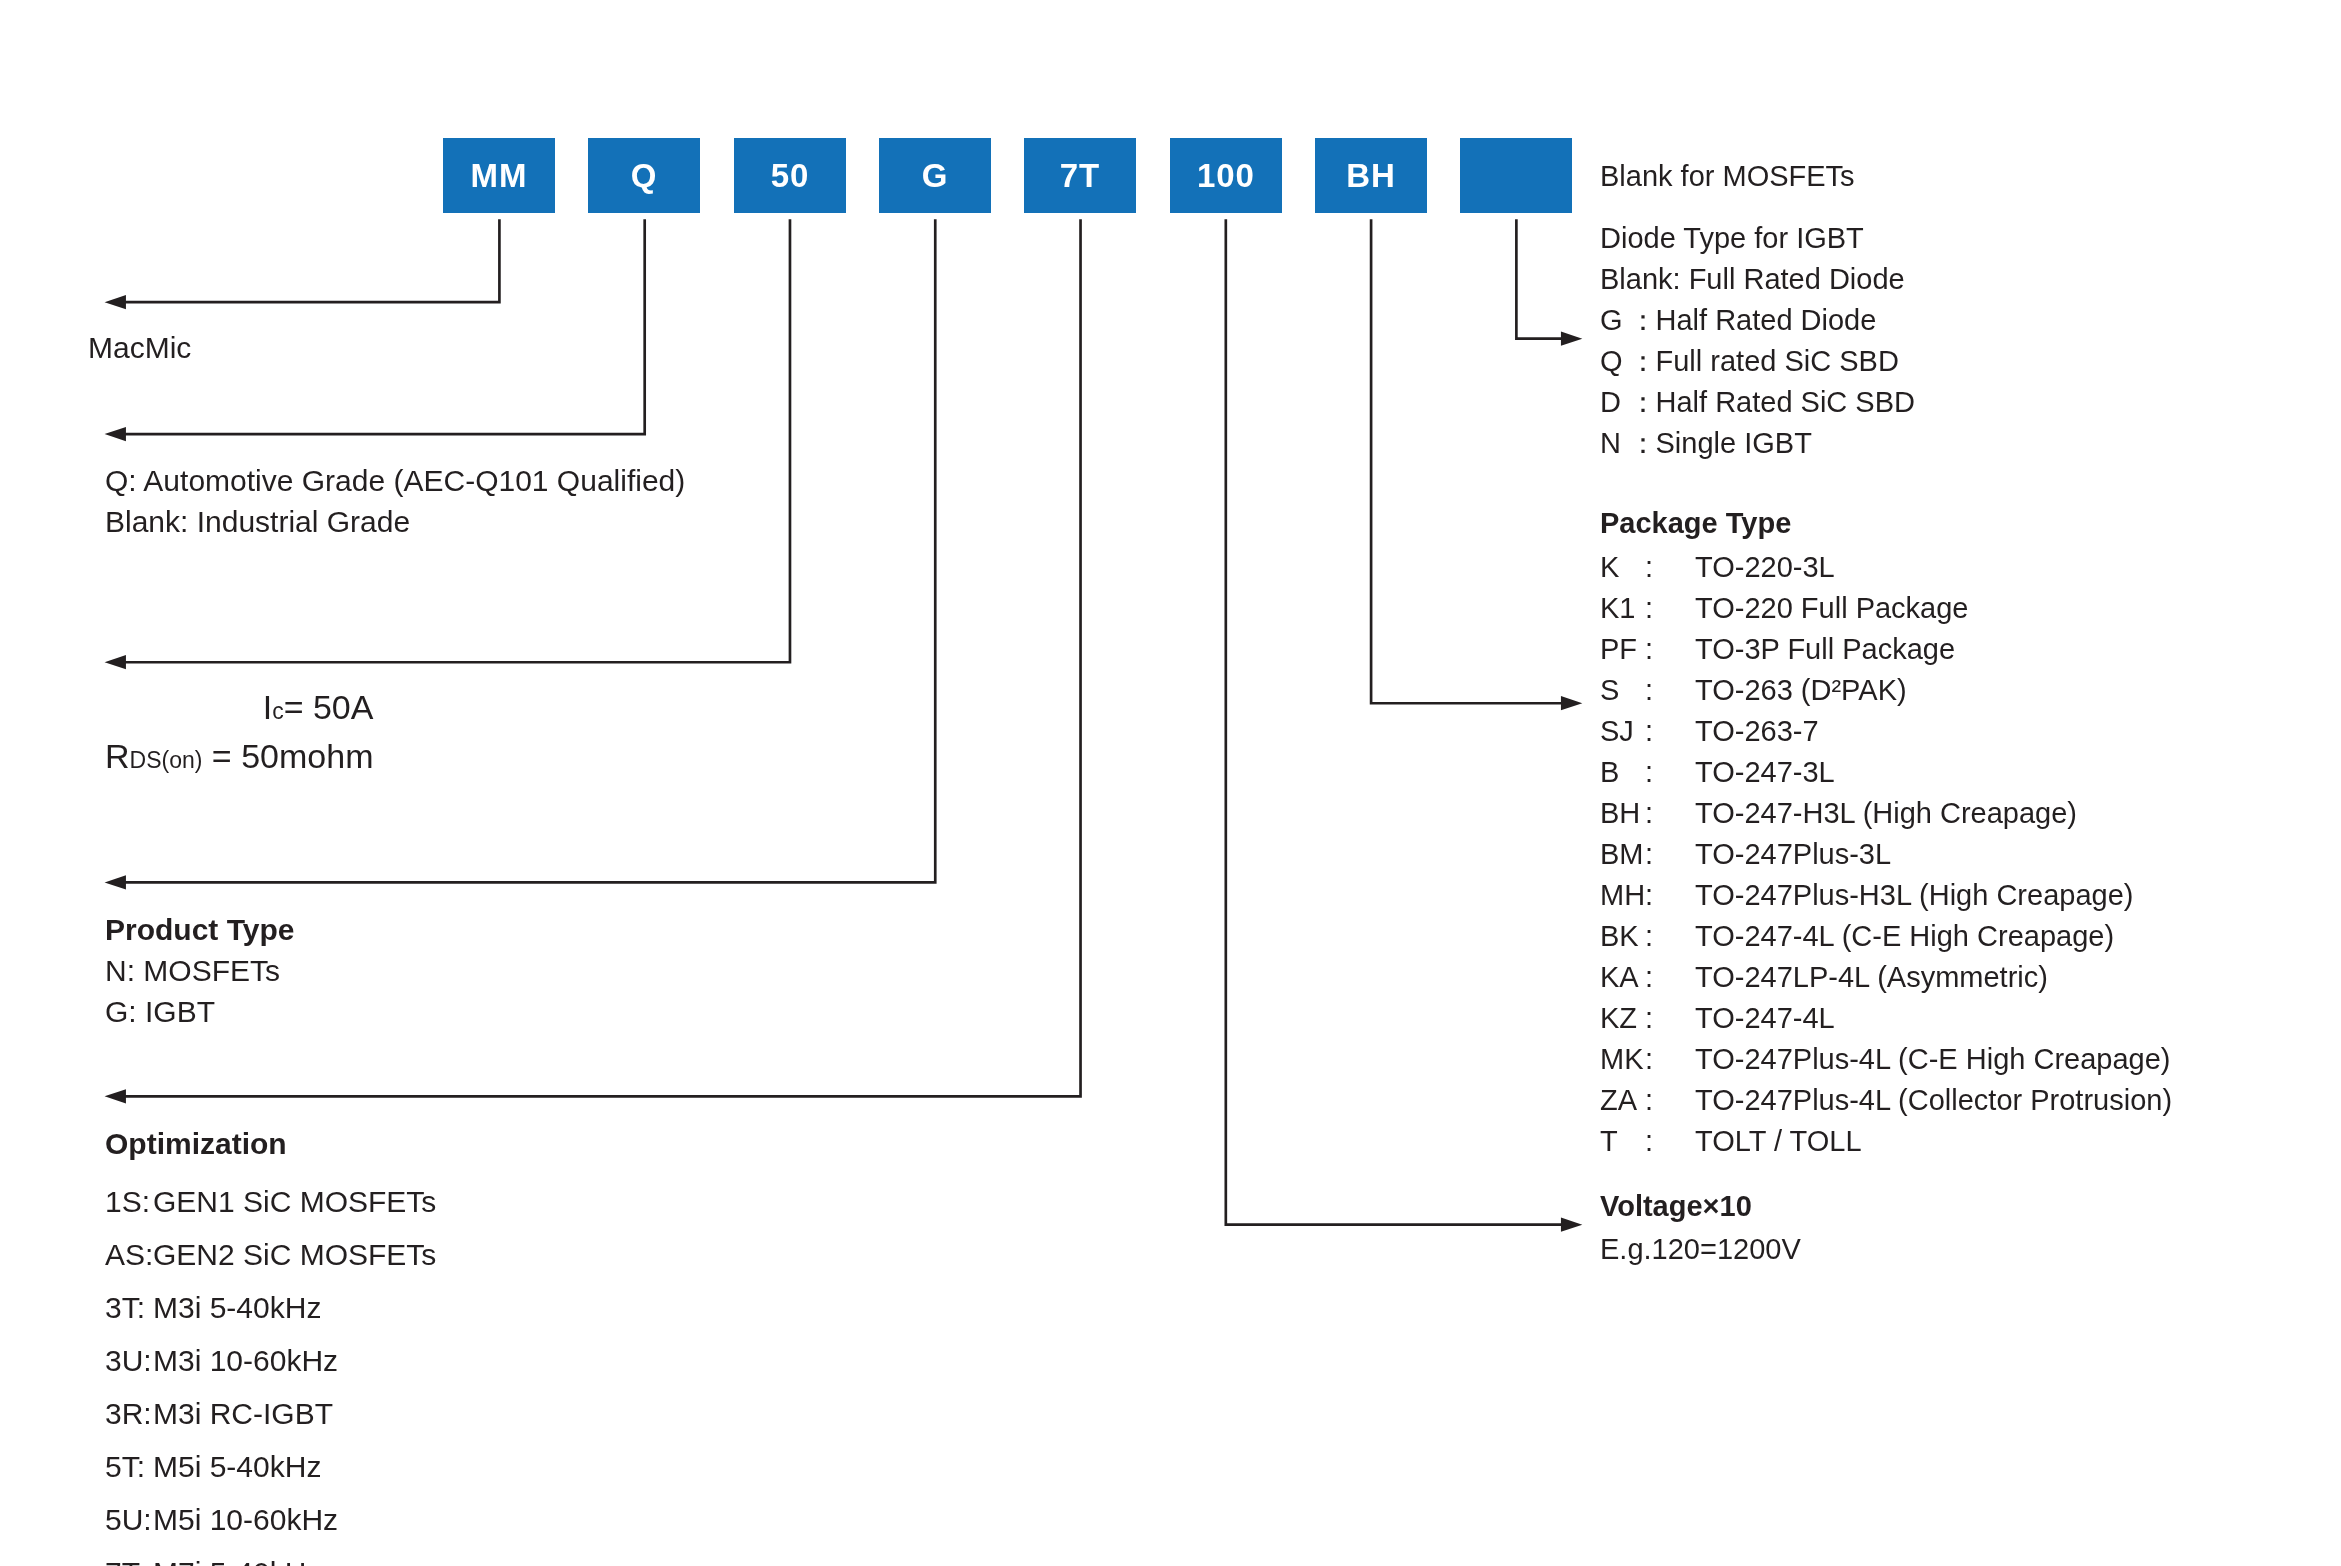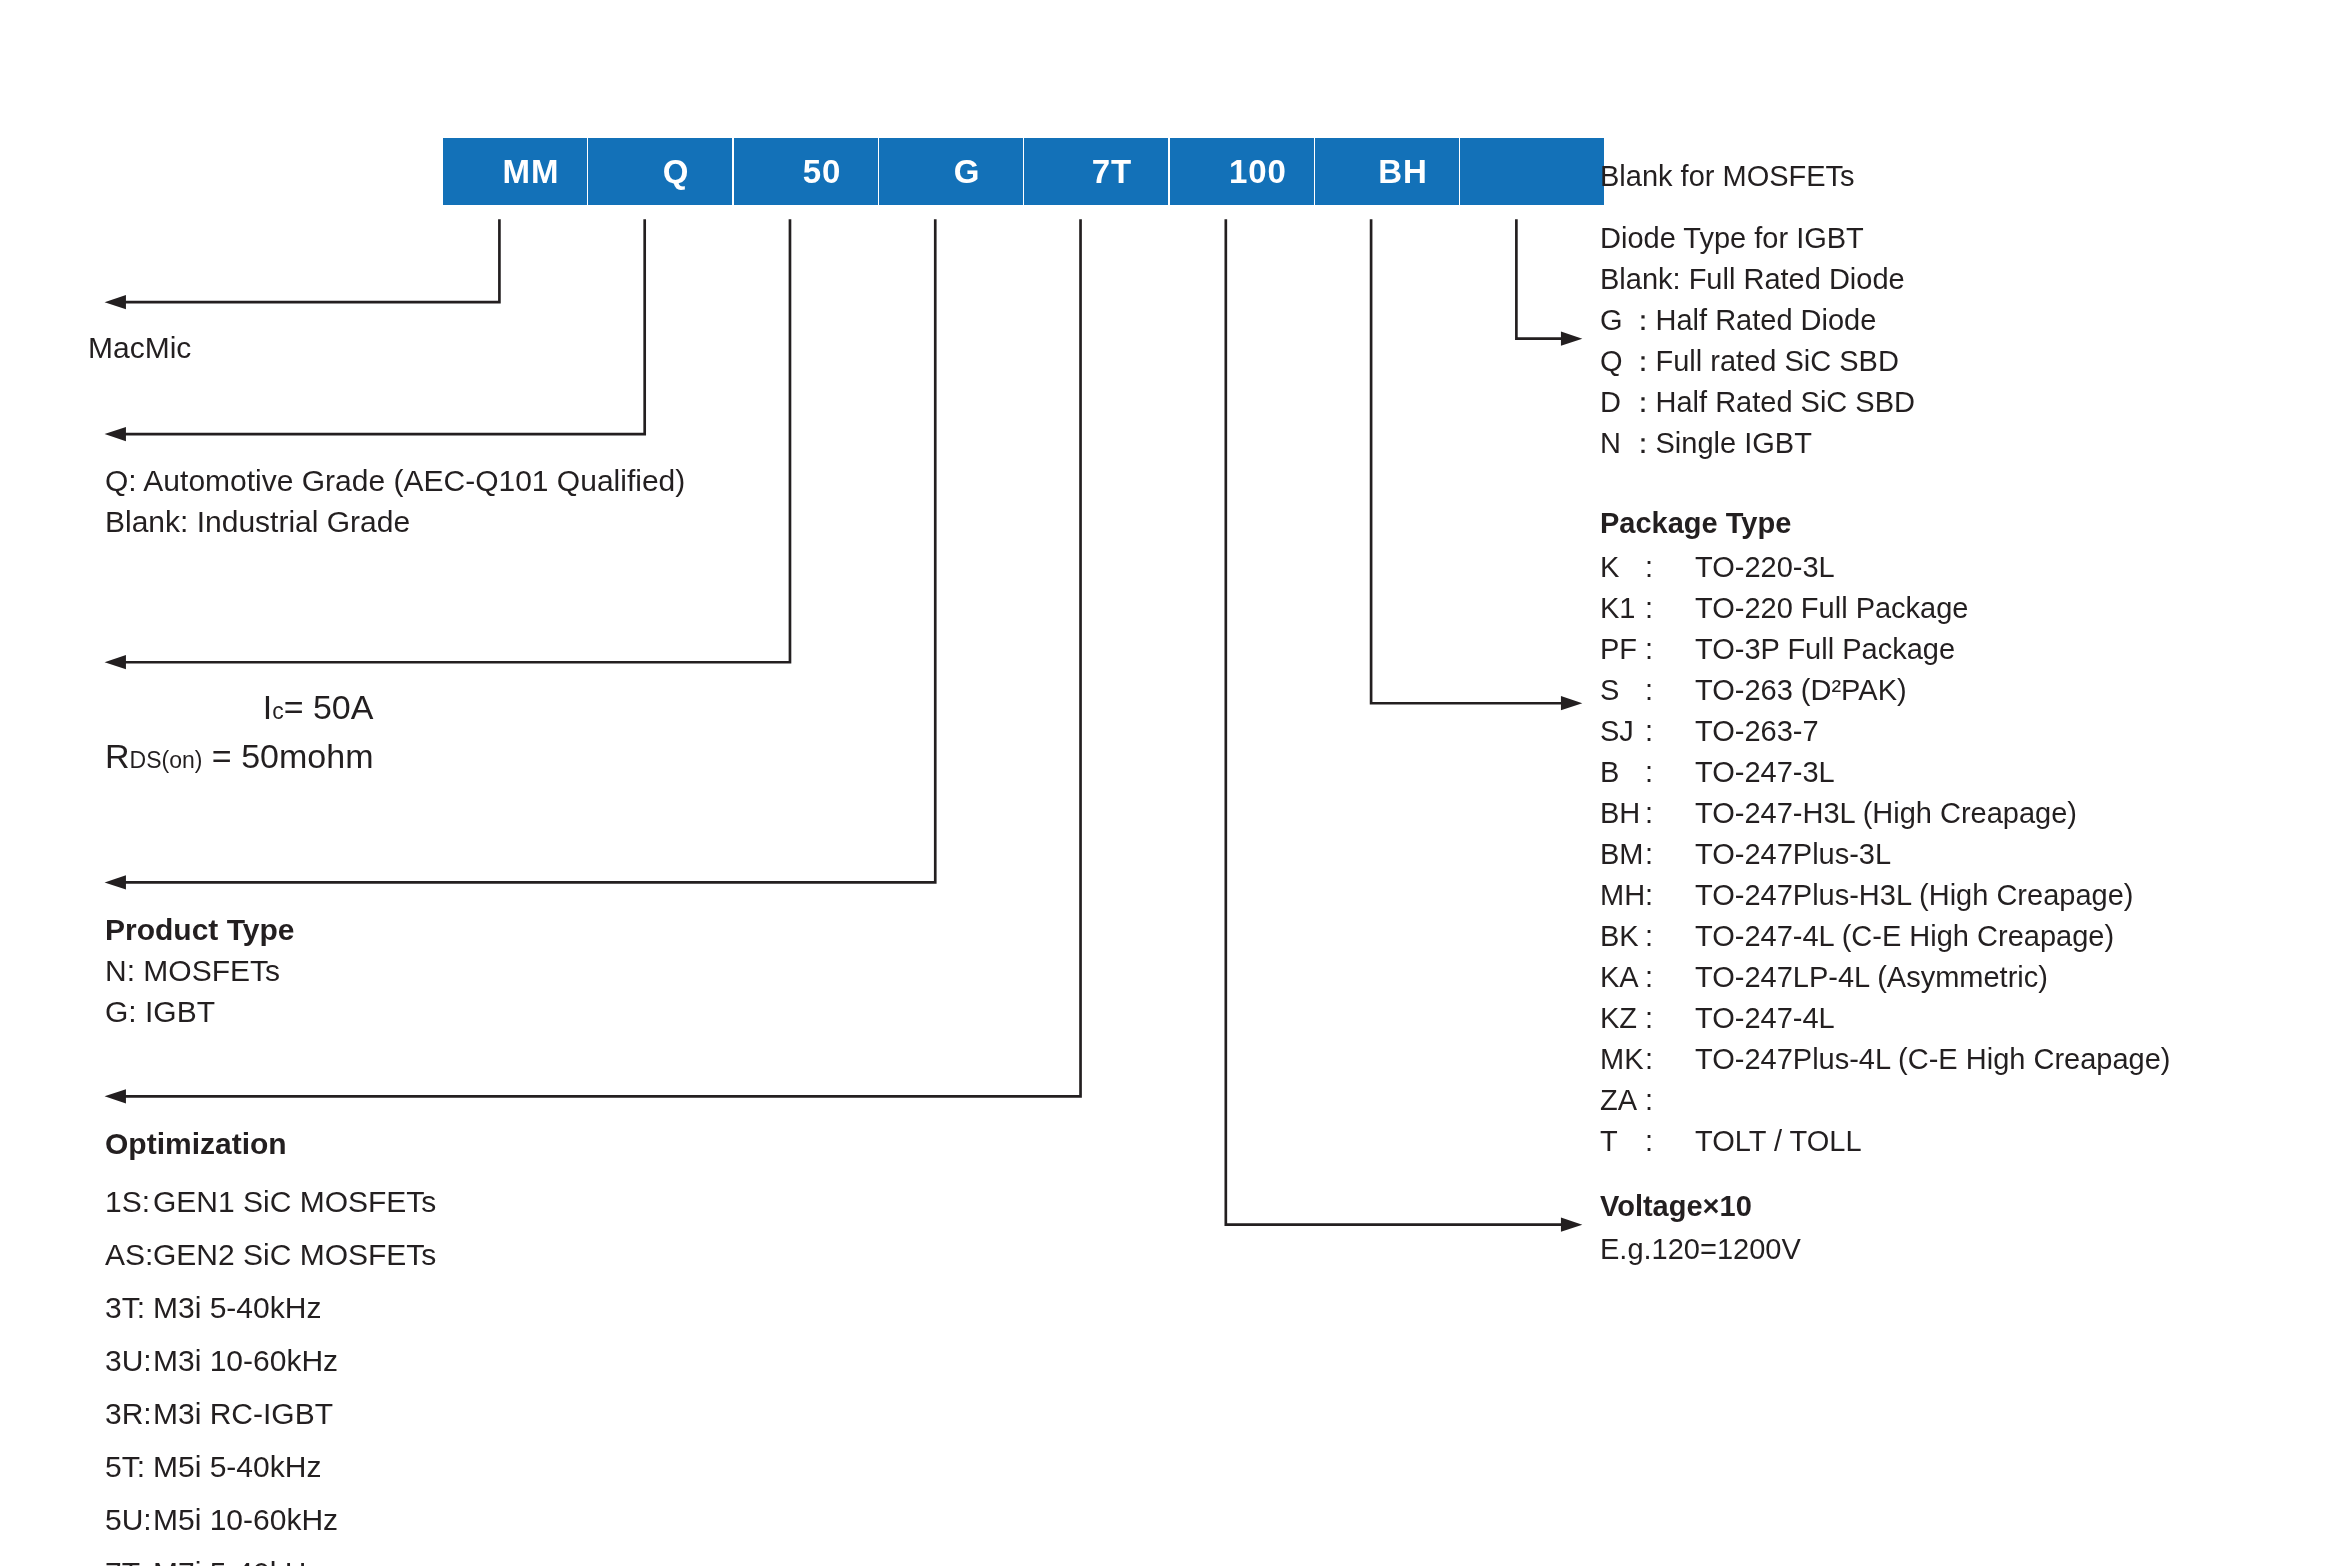--- a/index.html
+++ b/index.html
@@ -2,24 +2,24 @@
 <html style="font-size:14.3px"><head>
 <meta charset="utf-8">
 <style>
   html,body{margin:0;padding:0;}
   body{
     width:2342px;height:1566px;position:relative;overflow:hidden;
     background:#ffffff;color:#231f20;
     font-family:"Liberation Sans",sans-serif;
   }
   .code-box{
-    position:absolute;top:138px;width:112px;height:67px;
+    position:absolute;top:138px;width:112px;height:75px;
     background:#1371b8;color:#ffffff;
     display:flex;align-items:center;justify-content:center;
-    font-weight:bold;font-size:33px;letter-spacing:0.9px;padding-left:32px;
+    font-weight:bold;font-size:33px;letter-spacing:0.9px;
   }
   #connectors{position:absolute;left:0;top:0;width:2342px;height:1566px;}
   #connectors path{stroke:#231f20;stroke-width:3;fill:none;}
   #connectors polygon{fill:#231f20;stroke:none;}
   .txt{position:absolute;white-space:nowrap;}
   .left-col{font-size:30px;line-height:41px;}
   .right-col{font-size:29px;line-height:41px;}
   .hdr{font-weight:bold;}
   .formula{font-size:34px;line-height:45px;text-align:right;}
   .formula .sub{font-size:23px;}
@@ -211,20 +211,21 @@
       <span>TO-247-4L</span>
     </div>
   <div class="pkg-row">
       <span>MK</span>
       <span>:</span>
       <span>TO-247Plus-4L (C-E High Creapage)</span>
     </div>
   <div class="pkg-row">
       <span>ZA</span>
       <span>:</span>
+      <span>TO-247Plus-4L (Collector Protrusion)</span>
     </div>
   <div class="pkg-row">
       <span>T</span>
       <span>:</span>
       <span>TOLT / TOLL</span>
     </div>
 </div>
 
 <div class="txt right-col" style="left:1600px;top:1186px">
   <div class="hdr">Voltage×10</div>

